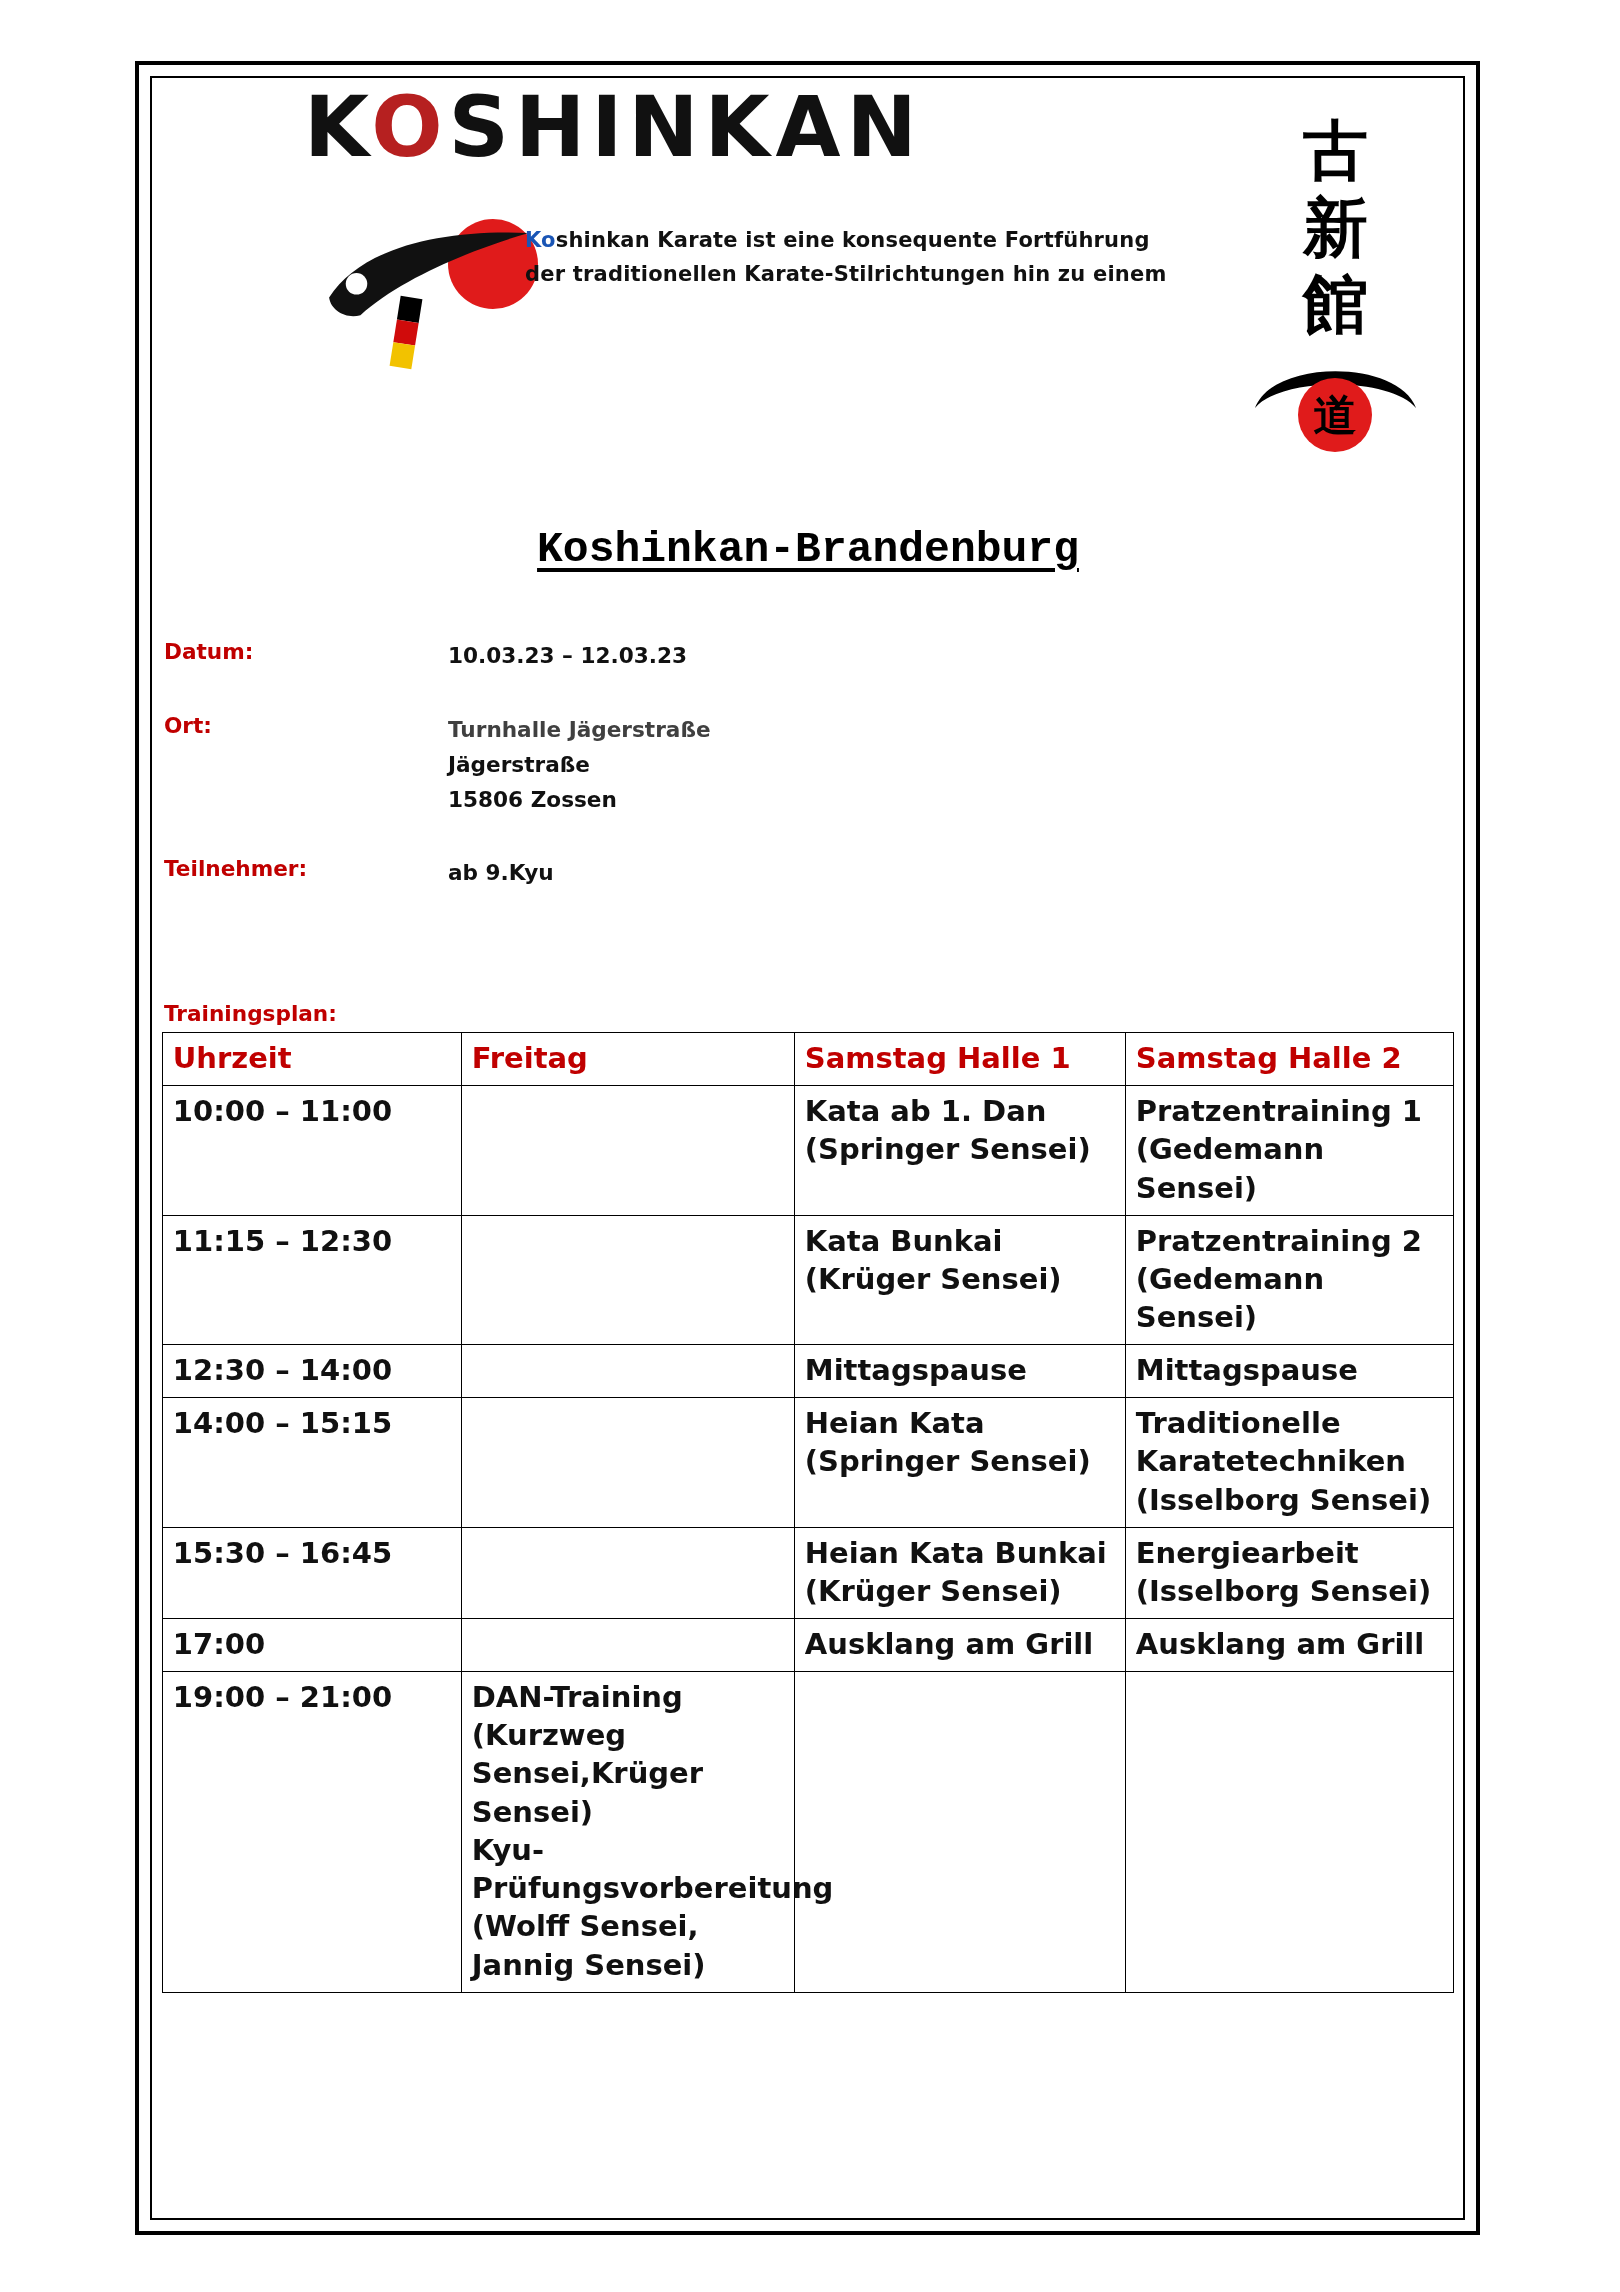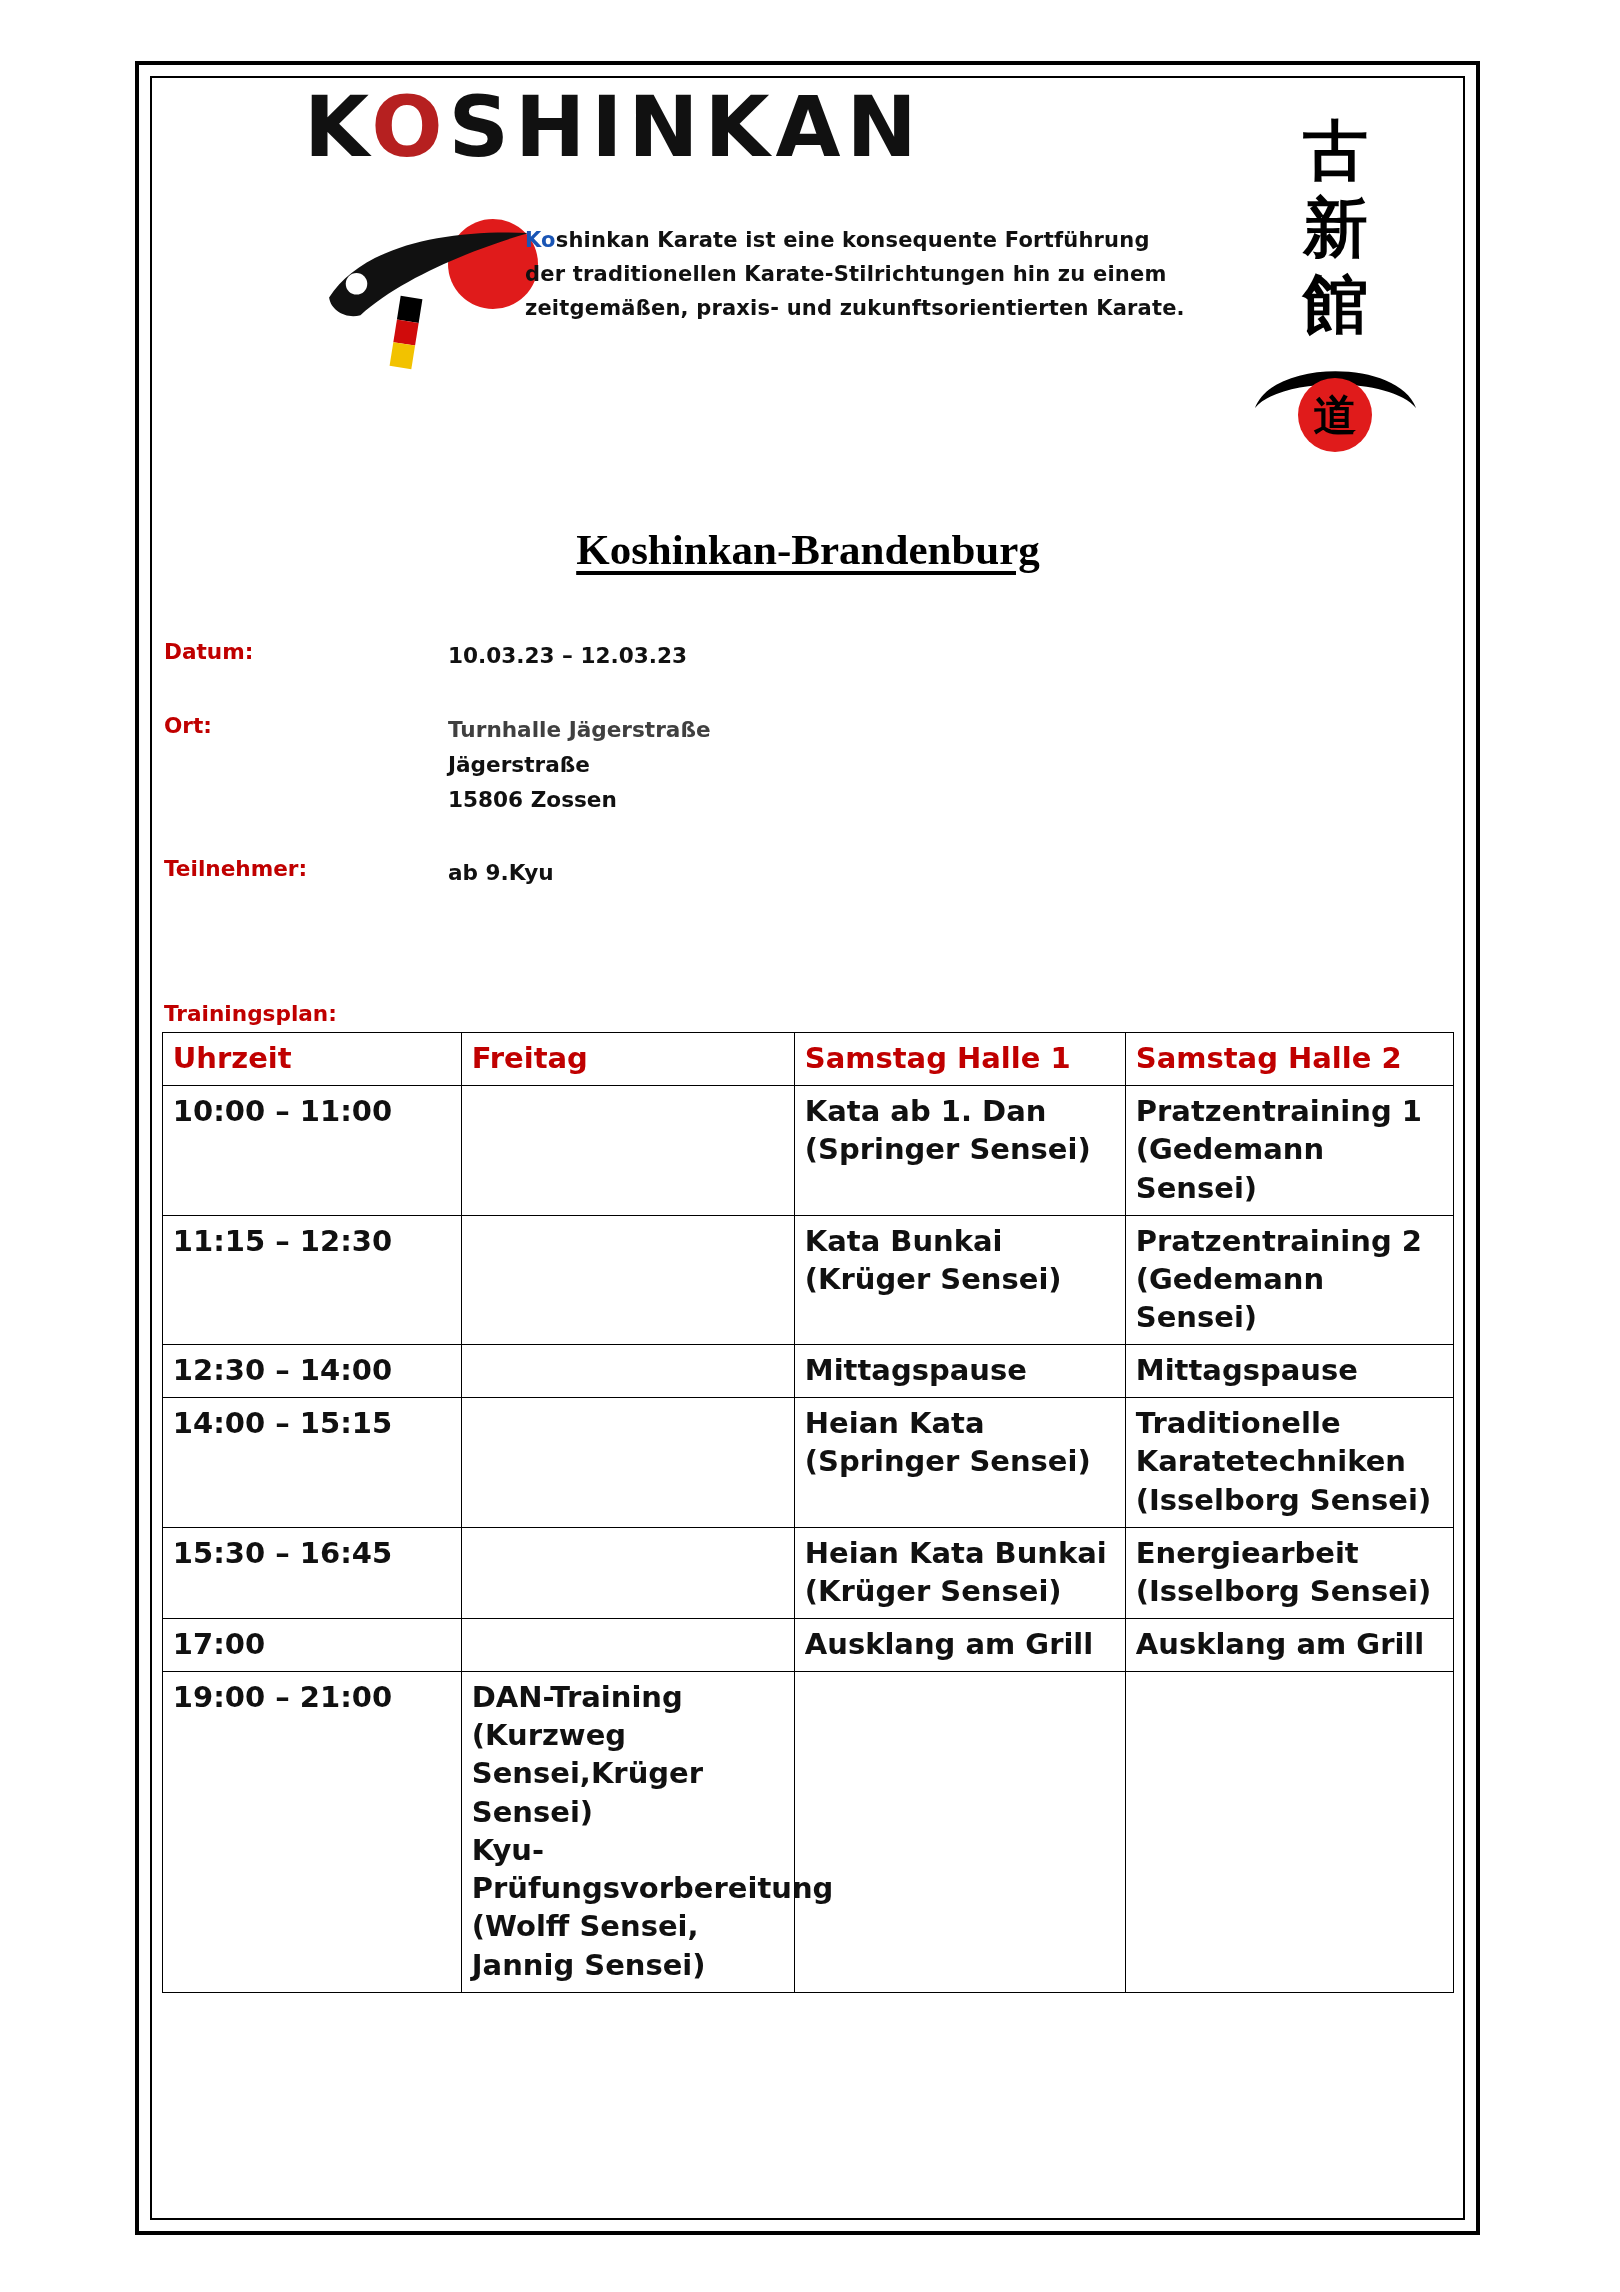--- a/index.html
+++ b/index.html
@@ -175,21 +175,21 @@
     font-size: 65px;
     letter-spacing: 1px;
     text-decoration: underline;
     text-underline-offset: 8.8px;
     margin-top: 3.9px;
     line-height: 1.18;
     color: #000000;
   }
   .title-sub {
     text-align: center;
-    font-family: Liberation Serif, serif;
+    font-family: Liberation Mono, monospace;
     font-weight: bold;
     font-size: 43px;
     text-decoration: underline;
     text-underline-offset: 6.9px;
     margin-top: 21.6px;
     color: #000000;
   }
 
   
   .info {
@@ -278,21 +278,20 @@
       <div class="flag">
         <i class="b"></i>
           <i class="r"></i>
           <i class="y"></i>
       </div>
     </div>
 
     <div class="intro-text">
       <span class="hl">Ko</span><span>shinkan Karate ist eine konsequente Fortführung</span><br>
       <span>der traditionellen Karate-Stilrichtungen hin zu einem</span><br>
-      <span>zeitgemäßen, praxis- und zukunftsorientierten Karate.</span>
     </div>
 
     <div class="kanji-col">
       <div class="kchar">古</div>
       <div class="kchar">新</div>
       <div class="kchar">館</div>
       <div class="kanji-badge">
         <svg class="arc" viewBox="0 0 168 62">
           <path d="M2 58 C 20 8, 148 8, 166 58 C 140 26, 28 26, 2 58 Z" fill="#000000"></path>
         </svg>

